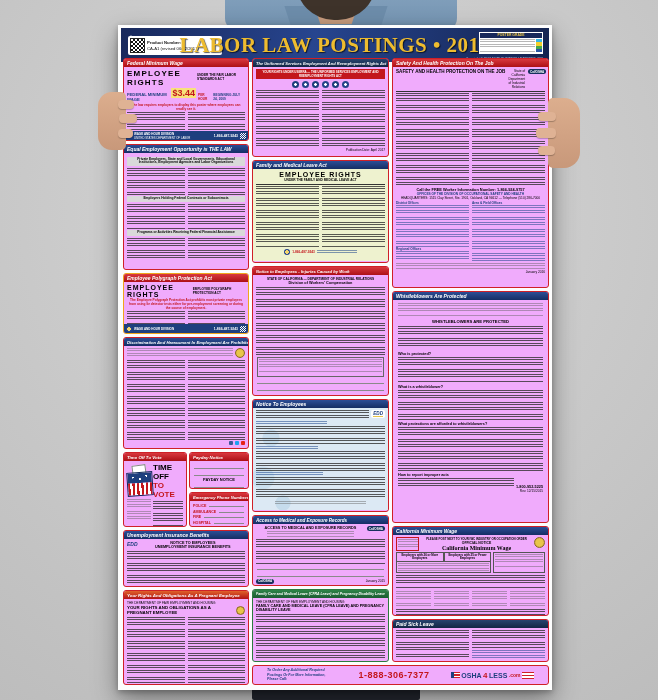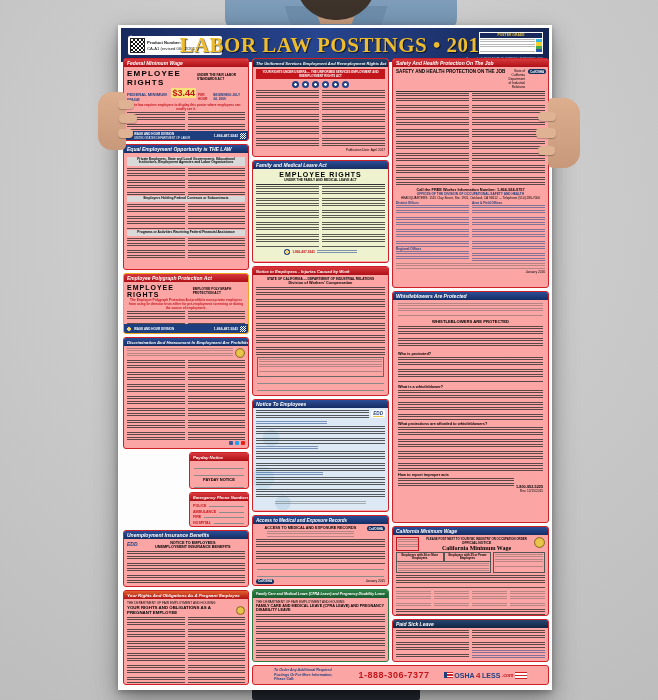--- a/index.html
+++ b/index.html
@@ -40,21 +40,21 @@
       font-weight:bold;font-size:21px;color:#eebc2f;letter-spacing:.5px;text-shadow:1px 1px 1px rgba(0,0,0,.65);}
   .grade{position:absolute;right:6px;top:4px;width:64px;height:22px;background:#fff;padding:1px;box-sizing:border-box;}
   .grade-t{background:#17285a;color:#e8c54a;font-size:3.4px;font-weight:bold;text-align:center;height:5px;line-height:5px;}
   .grade-b{display:flex;gap:1px;margin-top:1px;}
   .grade-lines{flex:1;height:13px;}
   .grade-strip{width:6px;height:13px;display:flex;flex-direction:column;}
   .grade-strip div{flex:1;}
   .copy{position:absolute;right:6px;top:28.5px;font-size:3.2px;color:#cfd6ea;}
 
   
-  .sec{position:absolute;background:#fca5a5;border:1.5px solid #cf2027;border-radius:3px;box-sizing:border-box;overflow:hidden;}
+  .sec{position:absolute;background:#f0abfc;border:1.5px solid #cf2027;border-radius:3px;box-sizing:border-box;overflow:hidden;}
   .sec.orange{border-color:#f0a51c;}
   .sec.green{border-color:#2c7a3f;}
   .hd{height:8px;display:flex;align-items:center;padding:0 3px;background:linear-gradient(#d8383e,#ad1016);
       color:#fff;font-size:5px;font-weight:bold;font-style:italic;white-space:nowrap;}
   .hd.blue{background:linear-gradient(#2c4e96,#152e64);}
   .hd.navy{background:linear-gradient(#27446f,#122644);}
   .hd.green{background:linear-gradient(#2f8449,#1b5b30);}
   .bd{padding:2px 3px;box-sizing:border-box;}
   .fill{background-image:repeating-linear-gradient(rgba(45,45,45,.78) 0,rgba(45,45,45,.78) .8px,transparent .8px,transparent 2.4px);}
   .fill.lt{background-image:repeating-linear-gradient(rgba(95,95,95,.45) 0,rgba(95,95,95,.45) .8px,transparent .8px,transparent 2.4px);}
@@ -215,20 +215,38 @@
           <div class="fill" style="height:80px;"></div>
         </div>
         <div class="social">
           <i style="background:#3b5998;"></i>
           <i style="background:#1da1f2;"></i>
           <i style="background:#e62117;"></i>
         </div>
       </div>
     </div>
 
+    <div class="sec" style="left:5px;top:427px;width:64px;height:75px;">
+      <div class="hd" style="font-size:4.4px;">Time Off To Vote</div>
+      <div class="bd" style="display:flex;gap:2px;">
+        <div class="vote-box">
+          <div class="ballot"></div>
+          <div class="vbox">
+              <div class="top"></div>
+              <div class="stripes"></div>
+            </div>
+          <div class="fill lt" style="position:absolute;left:0;top:36px;width:24px;height:20px;"></div>
+        </div>
+        <div style="flex:1;">
+          <div class="b" style="font-size:8px;">TIME OFF</div>
+          <div class="b red" style="font-size:8px;">TO VOTE</div>
+          <div class="fill" style="height:40px;margin-top:1.5px;"></div>
+        </div>
+      </div>
+    </div>
 
     <div class="sec" style="left:71px;top:427px;width:60px;height:37px;">
       <div class="hd" style="font-size:4.4px;">Payday Notice</div>
       <div class="bd">
         <div class="frow"></div>
         <div class="frow"></div>
         <div class="ctr b" style="font-size:4px;">PAYDAY NOTICE</div>
         <div class="frow"></div>
 
       </div>
@@ -498,21 +516,21 @@
         <div class="cols">
           <div class="fill" style="height:28px;"></div>
           <div>
             <div class="fill" style="height:18px;"></div>
             <div class="fill bl" style="height:8px;margin-top:2px;"></div>
           </div>
         </div>
       </div>
     </div>
 
-    <div class="sec" style="left:134px;top:640px;width:297px;height:20px;display:flex;align-items:center;gap:6px;padding:0 21px;">
+    <div class="sec" style="left:134px;top:640px;width:297px;height:20px;display:flex;align-items:center;gap:6px;padding:0 14px;">
       <div class="i b blu" style="font-size:3.6px;width:70px;line-height:1.3;">To Order Any Additional Required Postings Or For More Information, Please Call:</div>
       <div class="b red" style="font-size:9px;letter-spacing:.5px;flex:1;text-align:center;">1-888-306-7377</div>
       <div style="display:flex;align-items:center;gap:1.5px;">
         <span class="flagchip"></span>
         <span class="b blu" style="font-size:7px;">OSHA</span>
         <span class="b red" style="font-size:8px;">4</span>
         <span class="b blu" style="font-size:7px;">LESS</span>
         <span class="b red" style="font-size:5px;">.com</span>
         <span class="stripechip"></span>
       </div>

